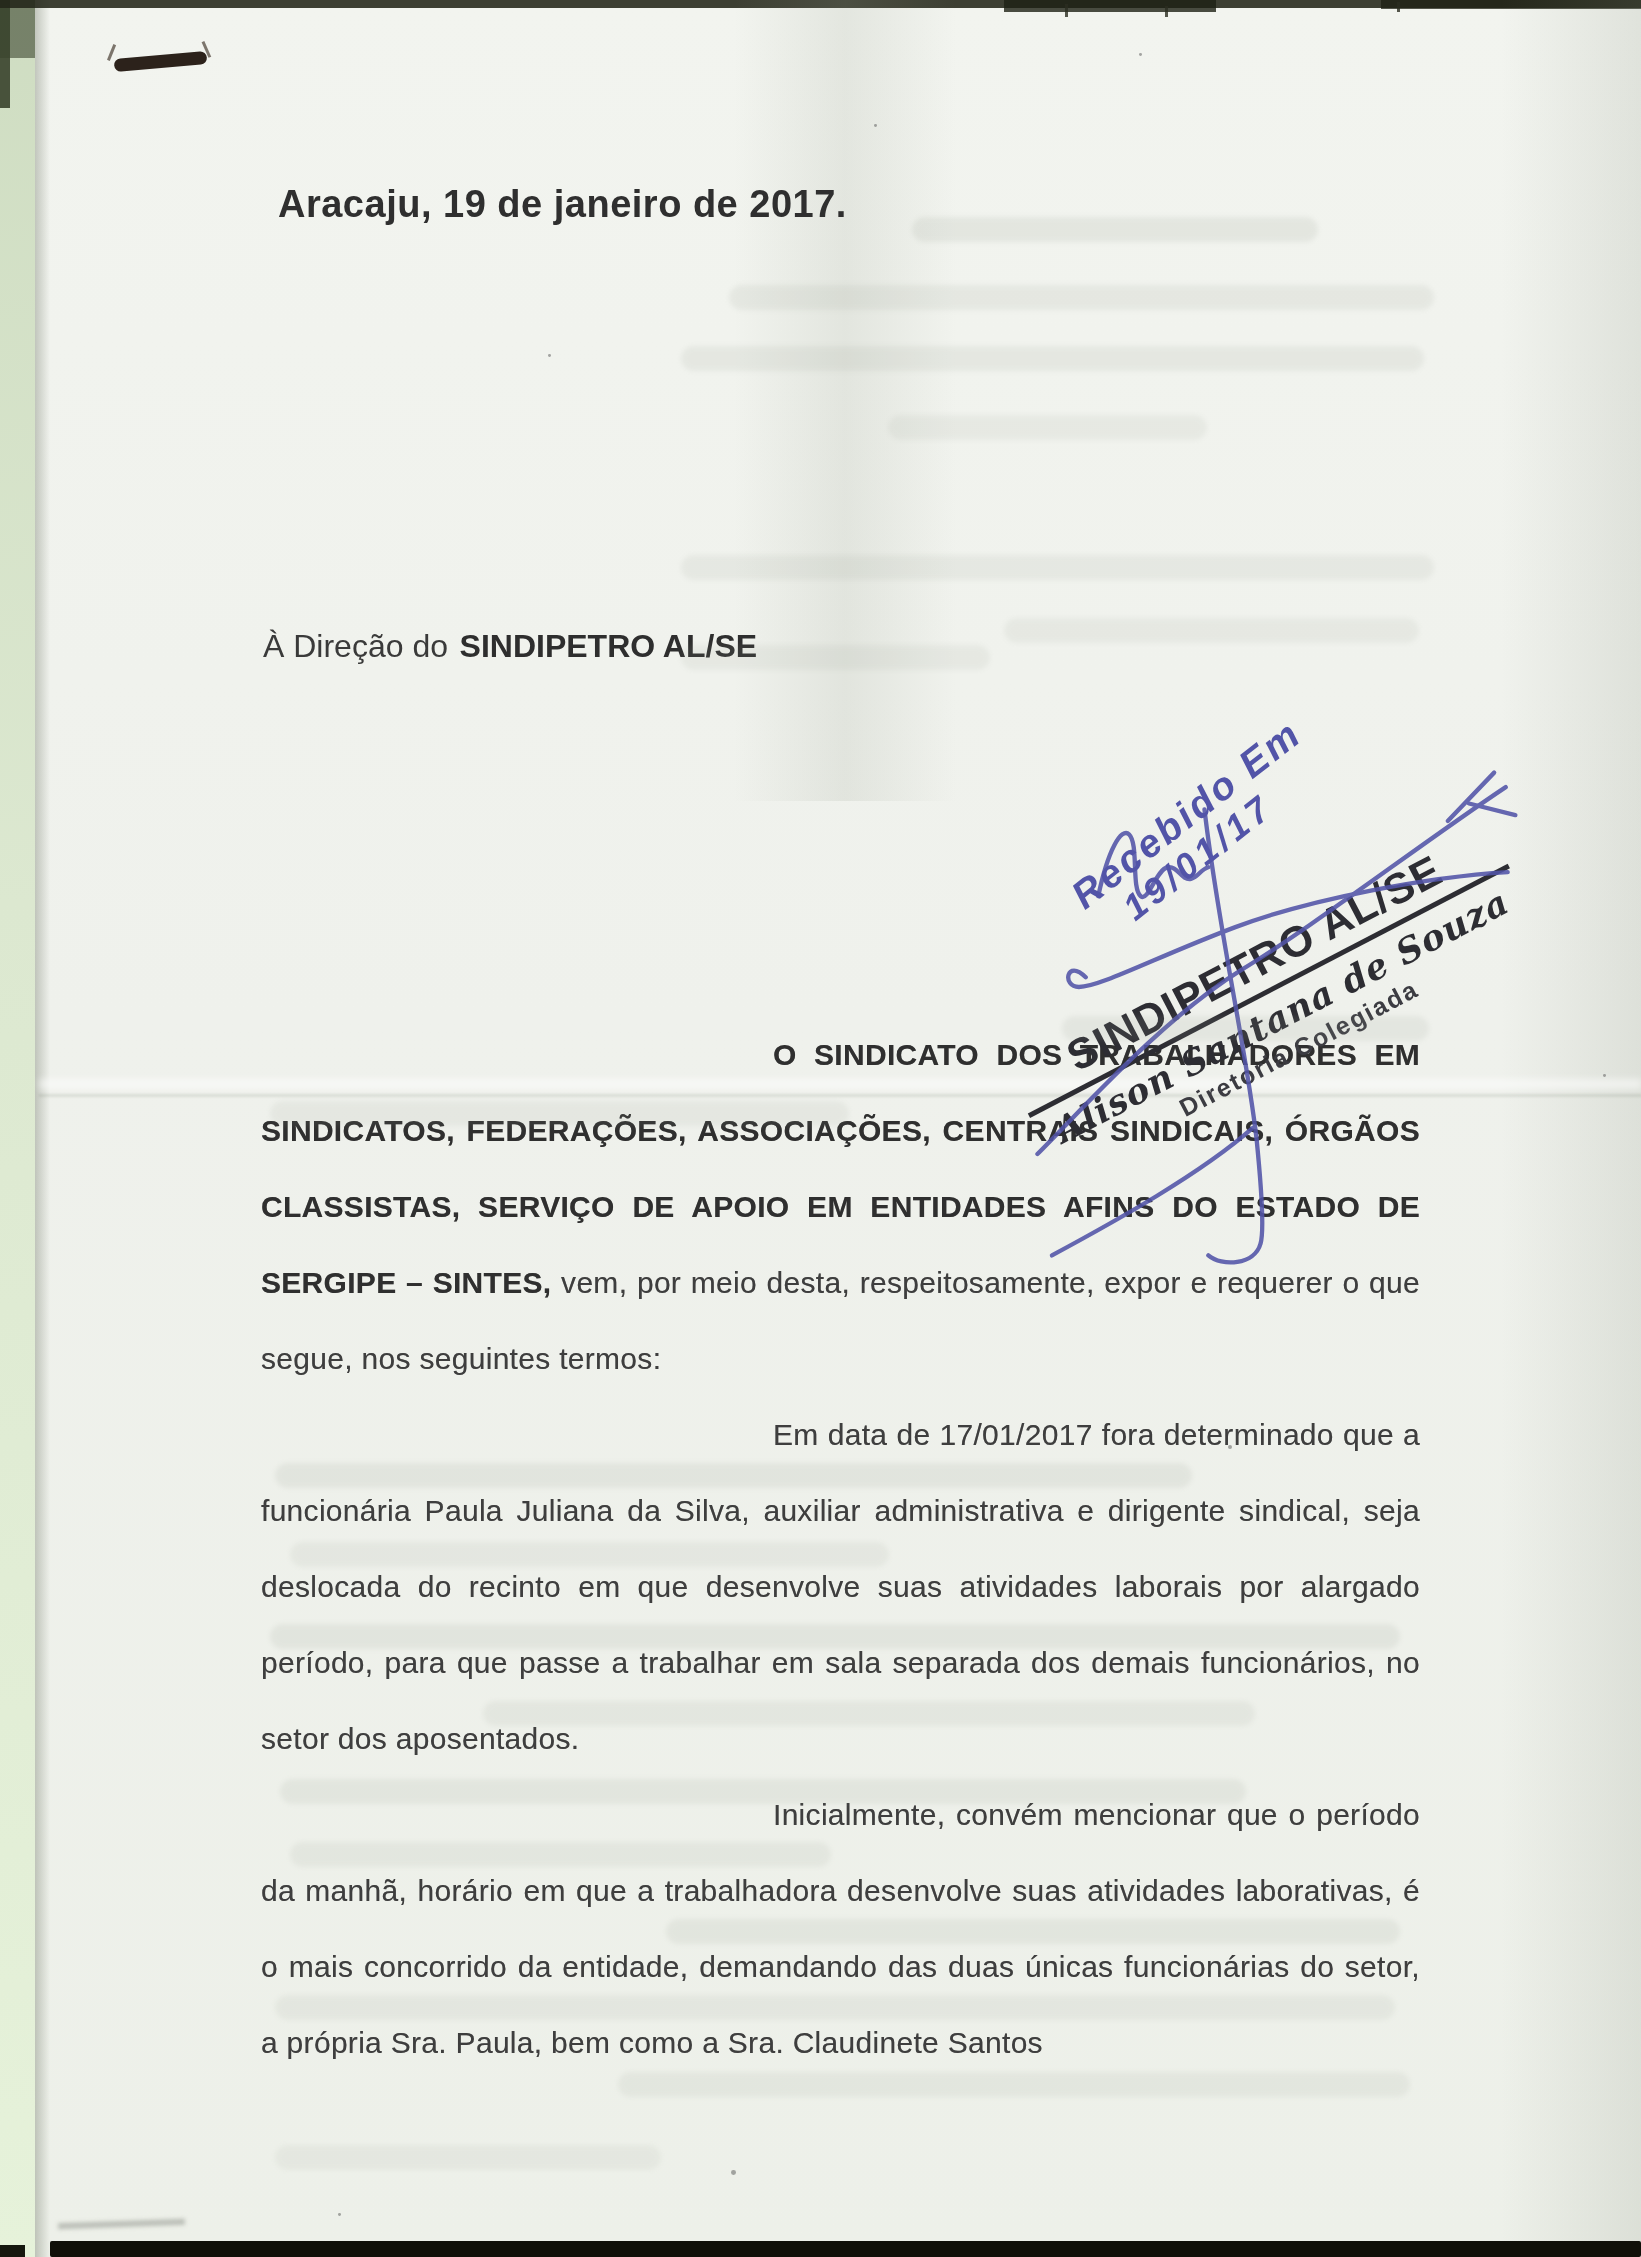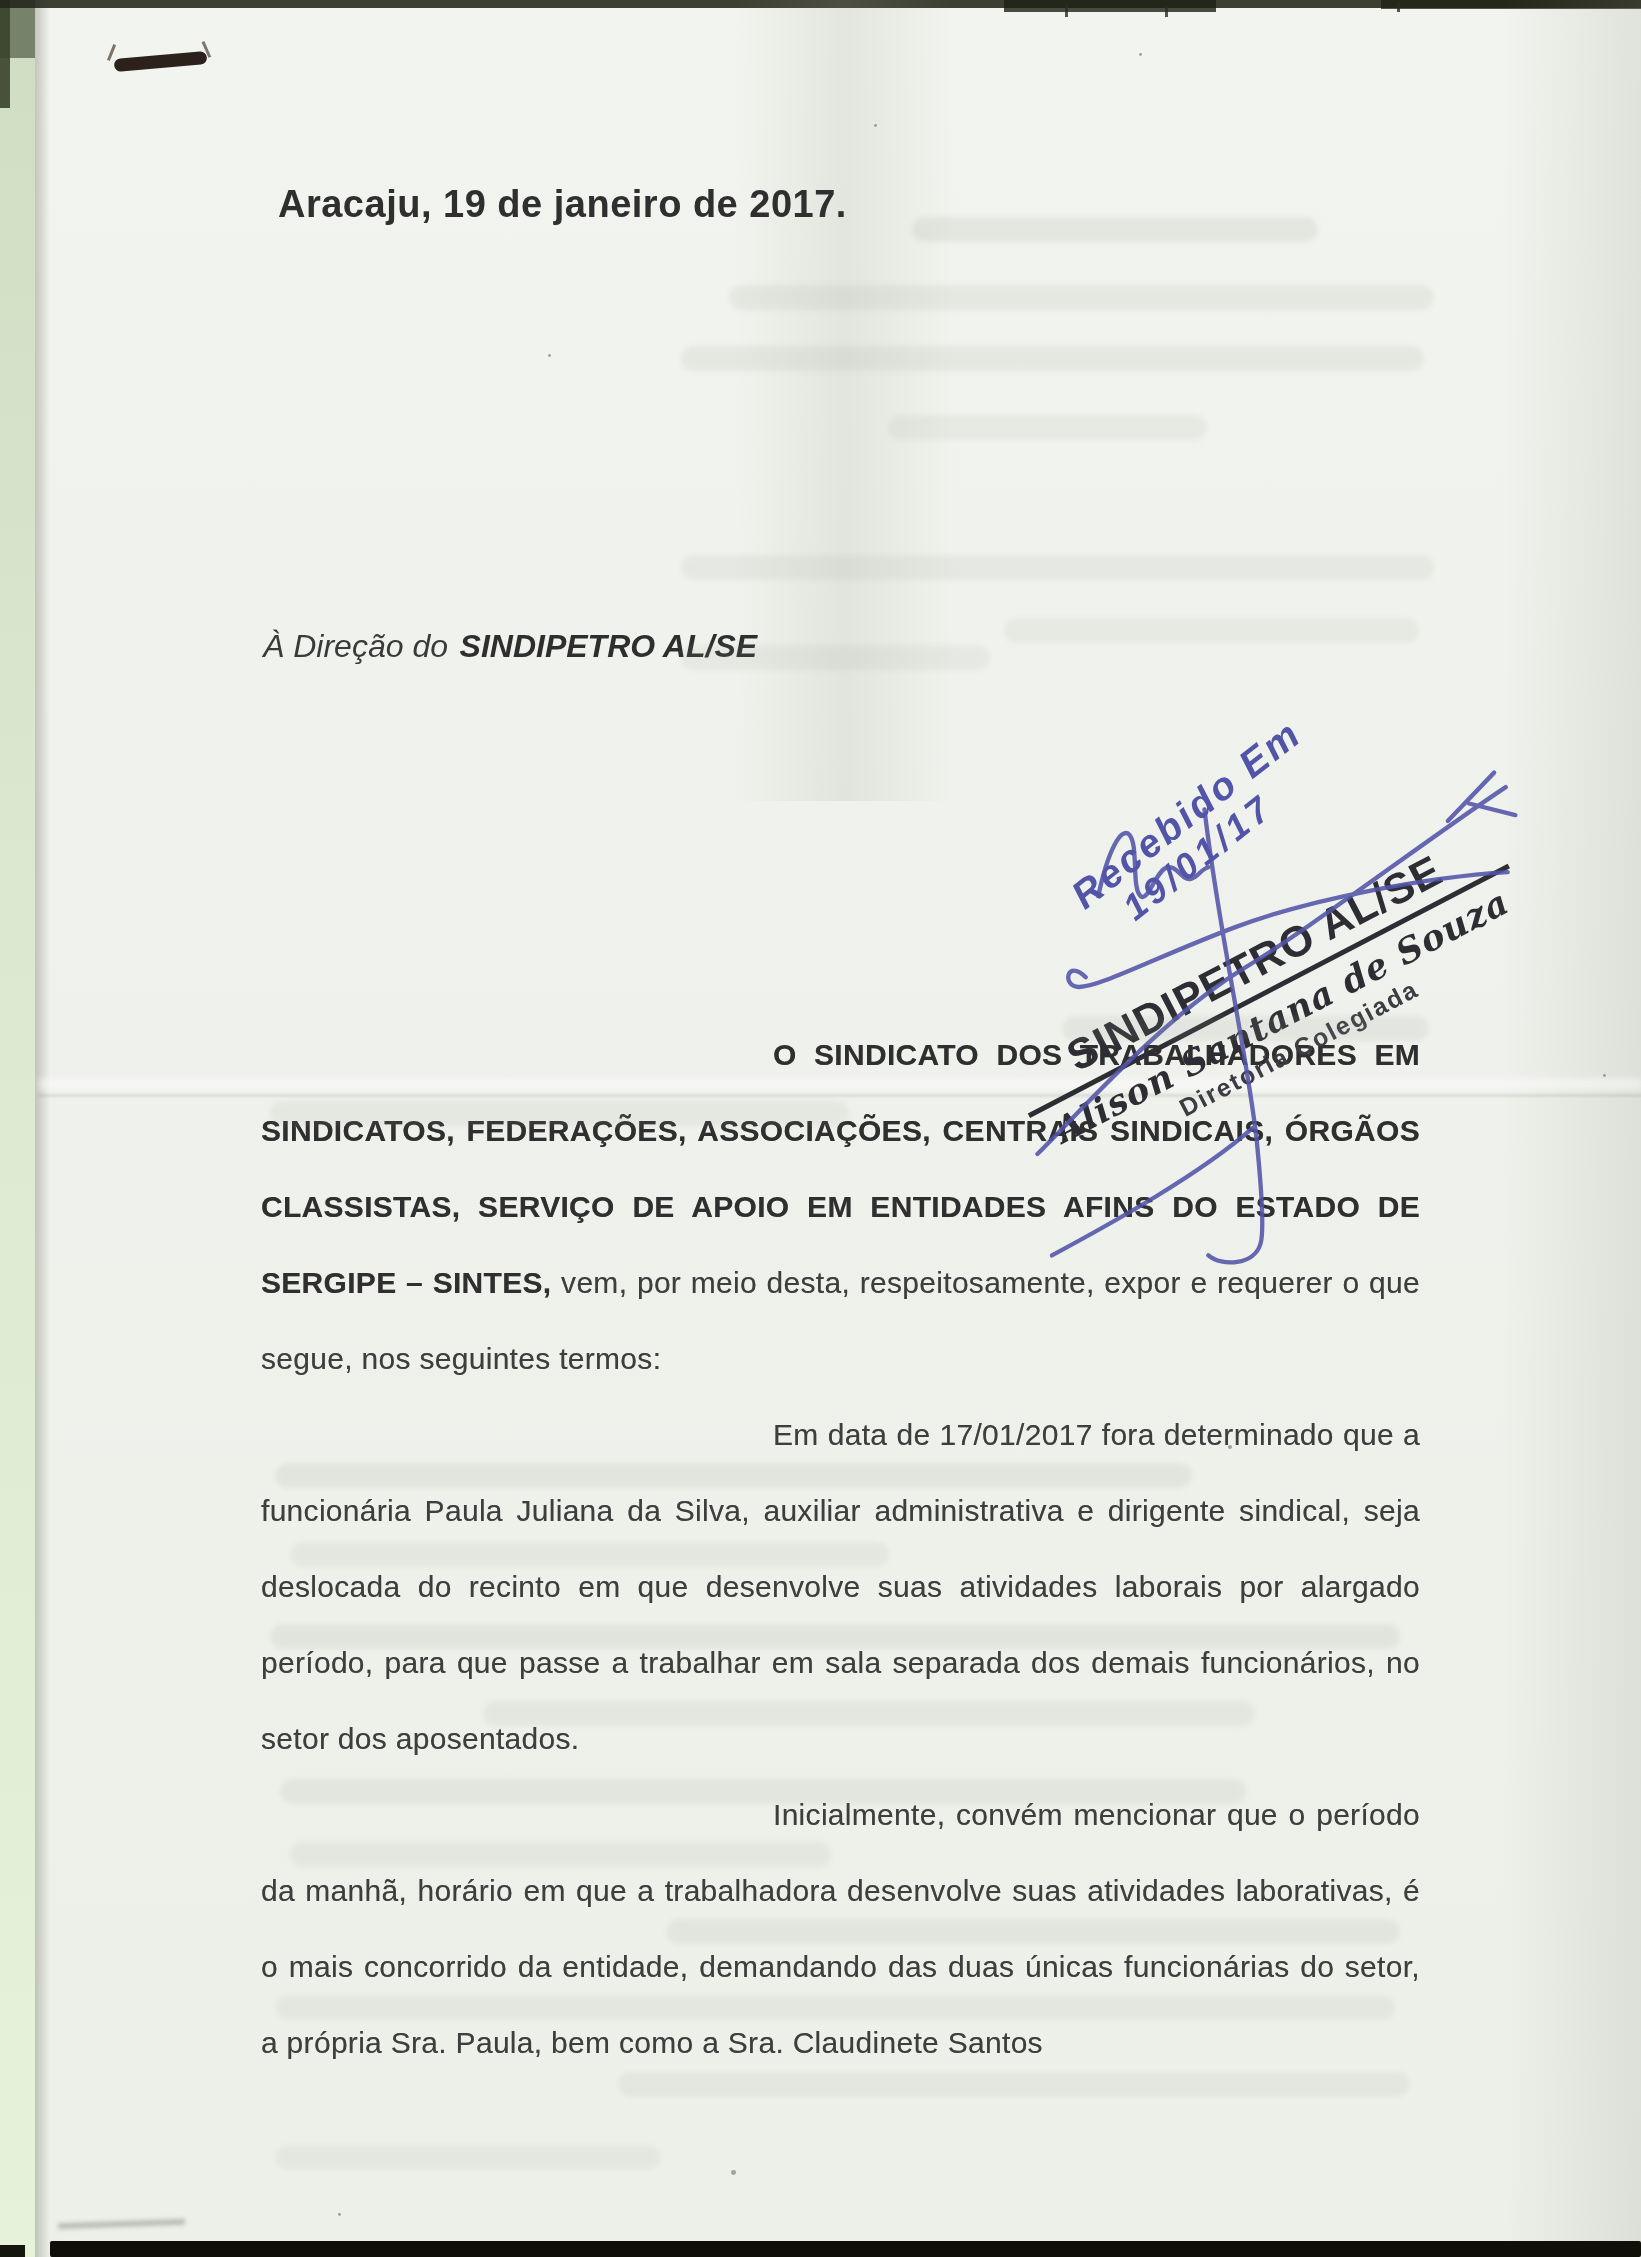--- a/index.html
+++ b/index.html
@@ -31,21 +31,21 @@
     background:rgba(255,255,255,.55);filter:blur(3.9px);}
   .crease-dark{position:absolute;left:39px;top:1094px;width:1603px;height:2.9px;
     background:rgba(100,110,95,.14);filter:blur(1px);}
   .pen-dash{position:absolute;left:114px;top:55px;width:93px;height:12.6px;background:#2c221b;
     border-radius:6.8px;transform:rotate(-5deg);}
   .pen-hook{position:absolute;width:2.9px;height:17.4px;background:#4a3f35;opacity:.7;}
   .speck{position:absolute;border-radius:50%;background:#555;opacity:.5;}
   .ghost{position:absolute;height:25px;background:#939a8d;border-radius:12.6px;filter:blur(2.9px);}
   
   .date-line{position:absolute;left:278px;top:183px;font-size:38px;font-weight:bold;color:#2f2f2f;letter-spacing:0.5px;}
-  .addressee{position:absolute;left:263px;top:628px;font-size:32px;color:#3a3a3a;font-style:italic;}
+  .addressee{position:absolute;left:263px;top:628px;font-size:32px;color:#3a3a3a;}
   .addressee .bold{font-weight:bold;color:#2e2e2e;margin-left:11.6px;}
   .body-text{position:absolute;left:261px;top:1017px;width:1159px;font-size:30px;line-height:76px;
     letter-spacing:0.3px;color:#3e3e3e;text-shadow:0 0 0.6px rgba(62,62,62,.5);}
   .body-text p{margin:0;text-align:justify;text-indent:512px;}
   .body-text .b{font-weight:bold;color:#2f2f2f;}
   
   .stamp{position:absolute;left:1014px;top:934px;width:521px;transform:rotate(-27.5deg);
     text-align:center;color:#2d2d33;}
   .stamp-org{font-size:43px;font-weight:bold;letter-spacing:1px;white-space:nowrap;}
   .stamp-line{height:4.8px;background:#2d2d33;margin:3.9px 0 5.8px -9.7px;width:541px;}

